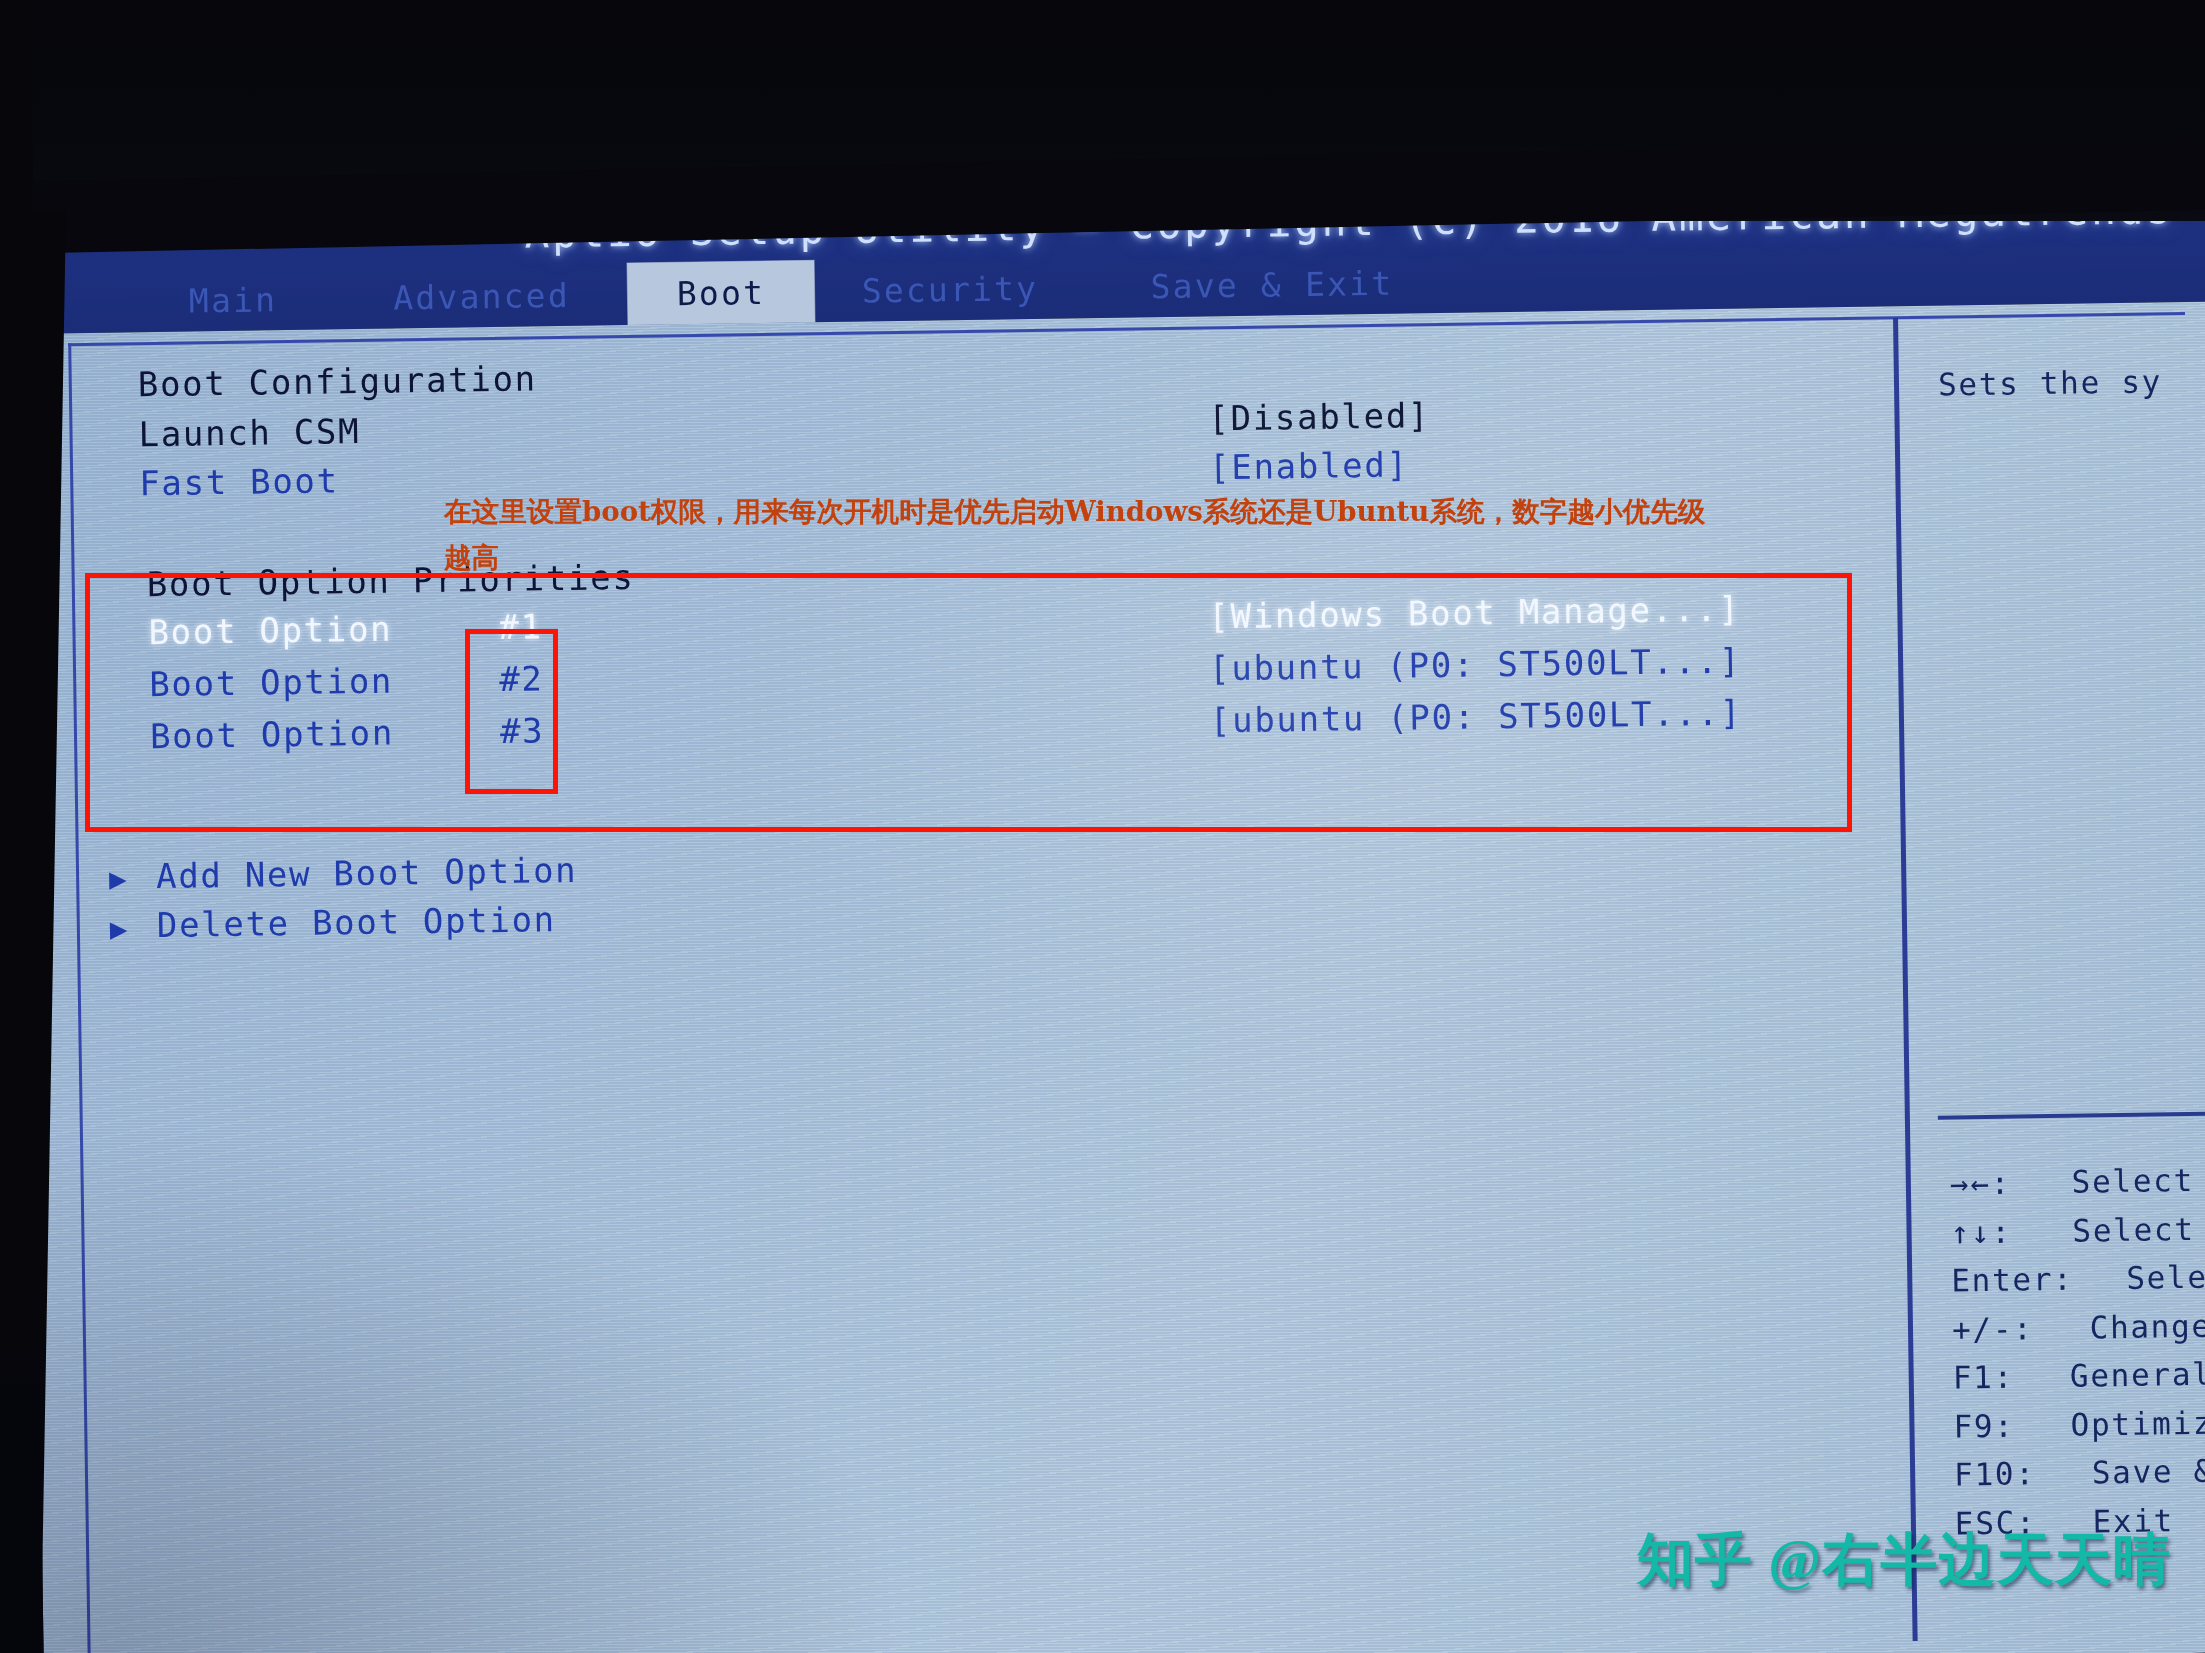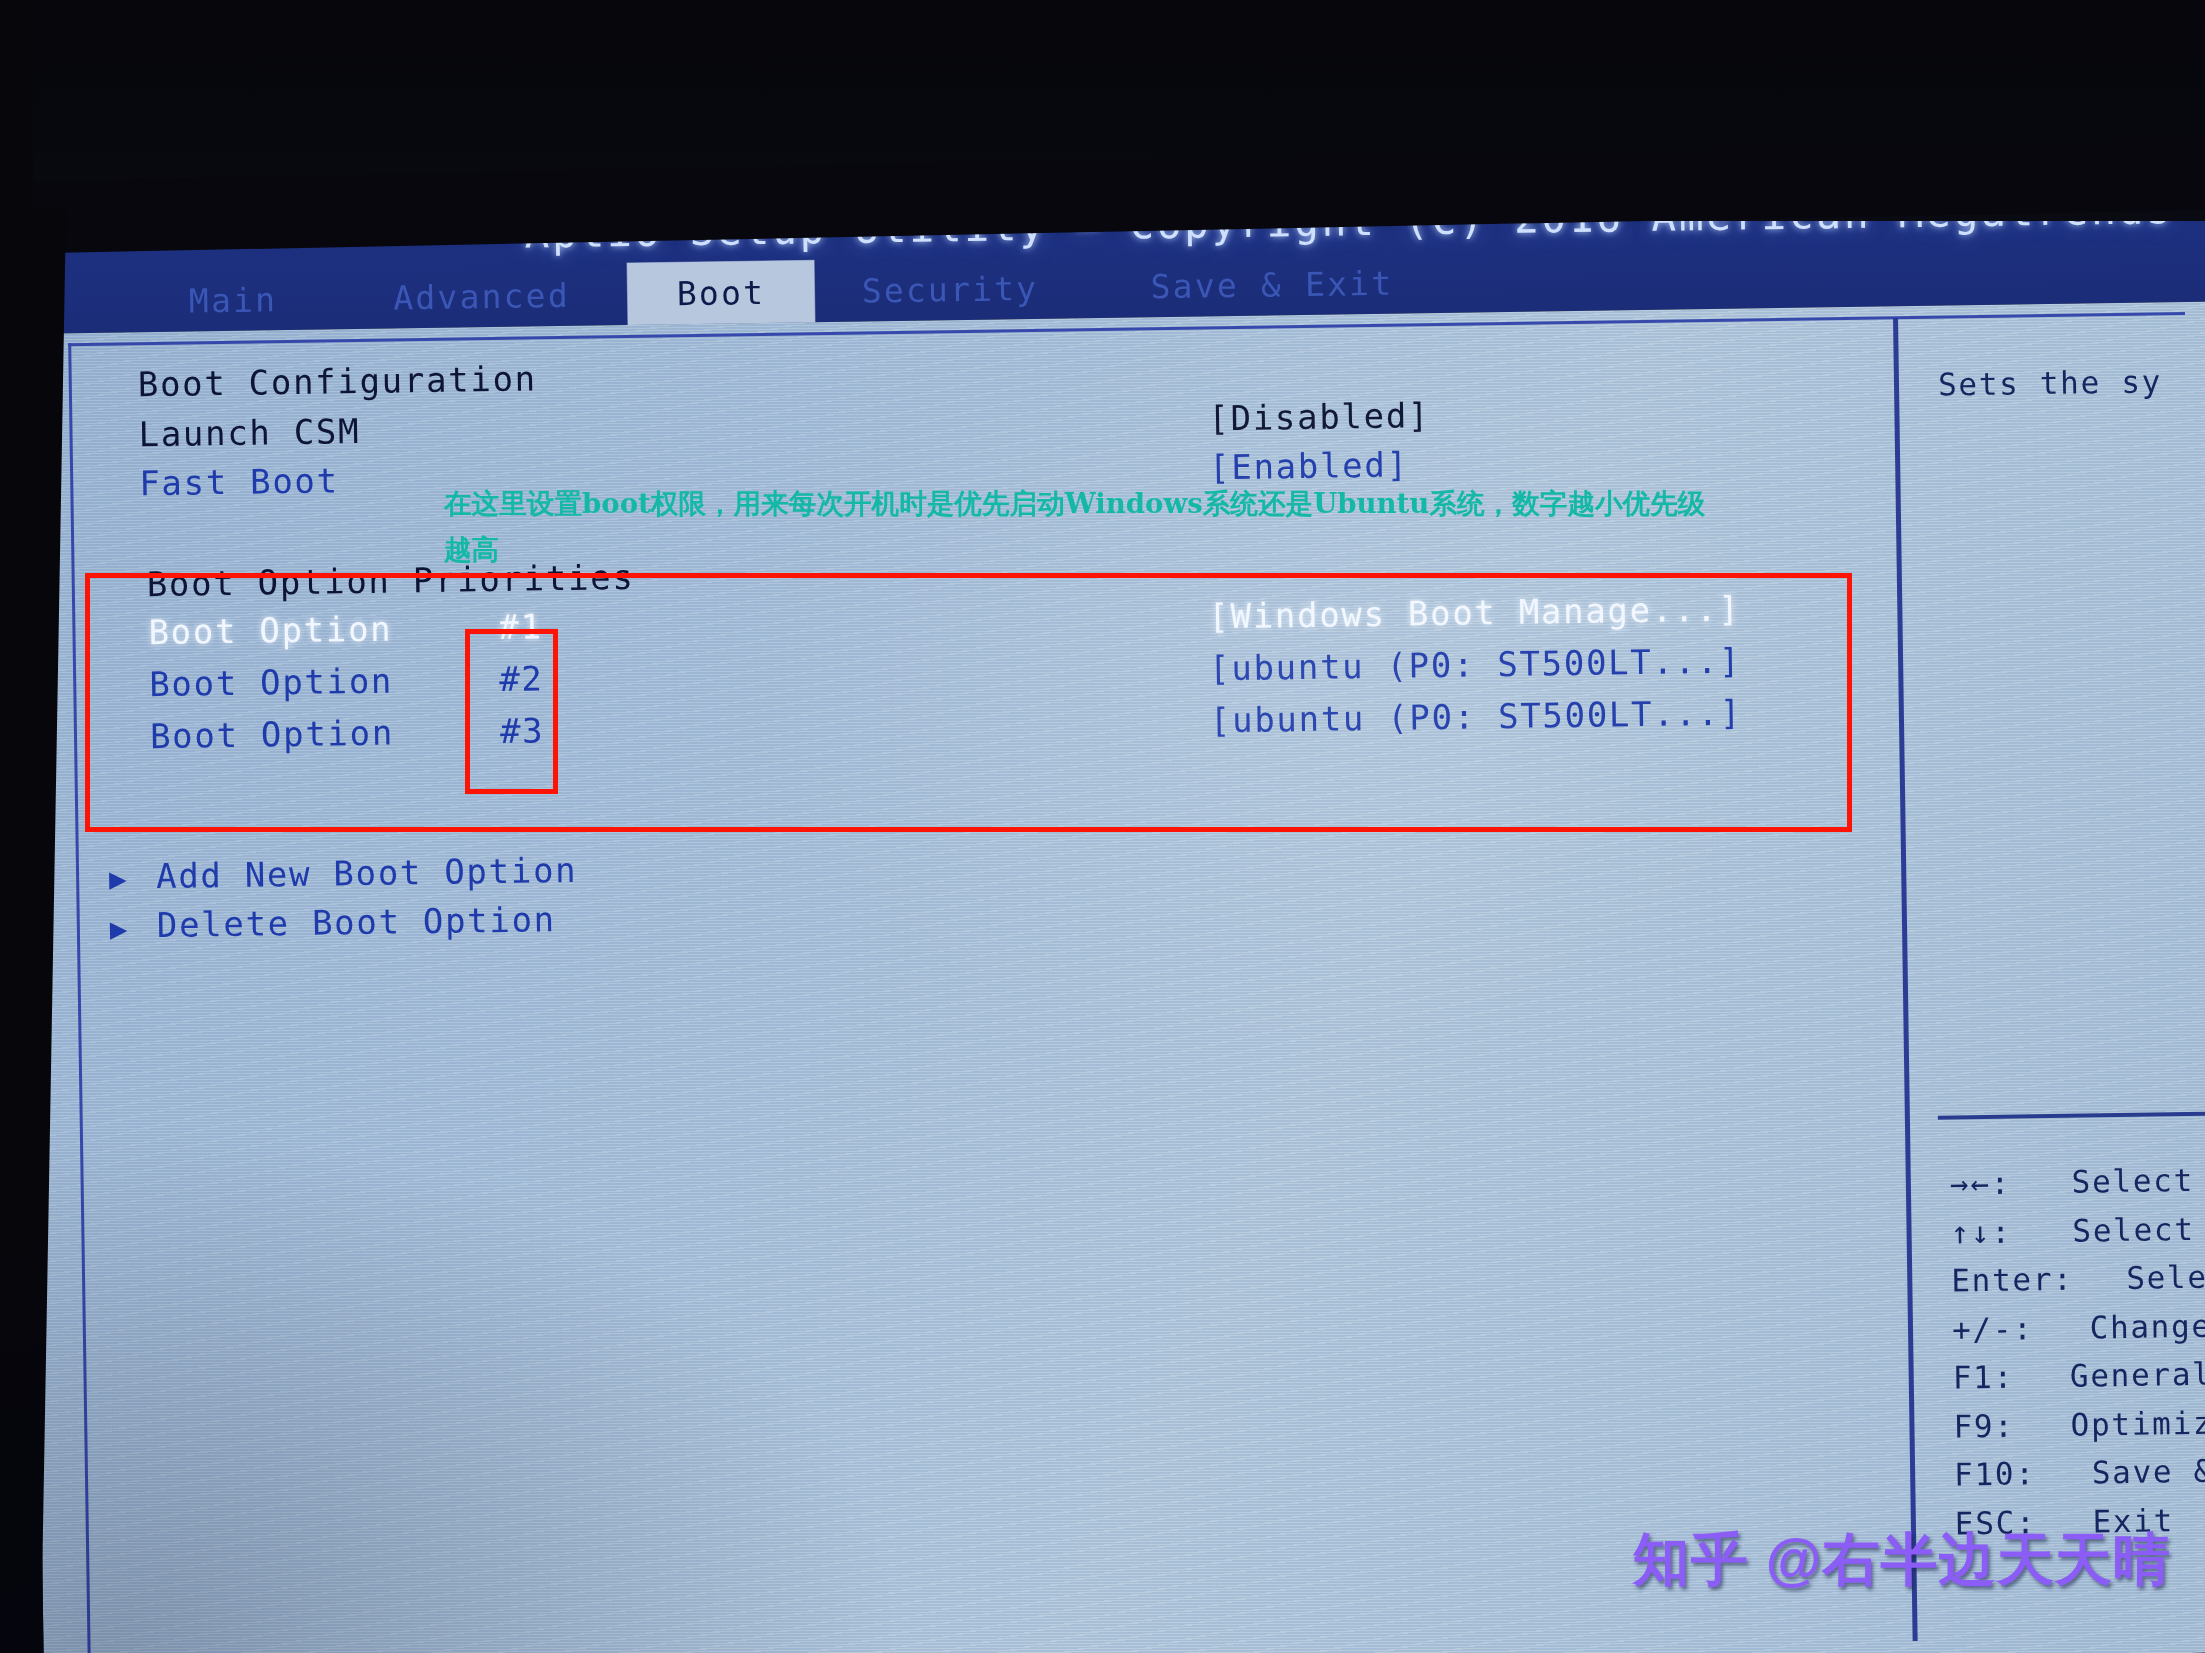--- a/index.html
+++ b/index.html
@@ -139,34 +139,35 @@
 
   
   #annot { position: absolute; inset: 0; z-index: 60; pointer-events: none; }
   .rbox {
     position: absolute;
     border: 5px solid #fe1405;
     box-sizing: border-box;
   }
   .rtext {
     position: absolute;
-    color: #14b8a6;
+    color: #c2410c;
     font-family: "DejaVu Serif", "Liberation Serif", serif;
     font-weight: 700;
     font-size: 27.6px;
     line-height: 1.28;
     white-space: nowrap;
+    margin-top: 8px;
   }
 
   
   .wm {
     position: absolute; z-index: 70;
     right: 34px; bottom: 54px;
-    color: #8b5cf6;
-    font-family: Liberation Sans, sans-serif;
+    color: #14b8a6;
+    font-family: Liberation Serif, serif;
     font-size: 57px;
     font-weight: 700;
     letter-spacing: 1.1px;
     text-shadow: 2.2px 2.8px 3.9px rgba(20,35,70,.55);
     white-space: nowrap;
   }
 
   
   .glare {
     position: absolute; inset: 0; z-index: 55; pointer-events: none;

